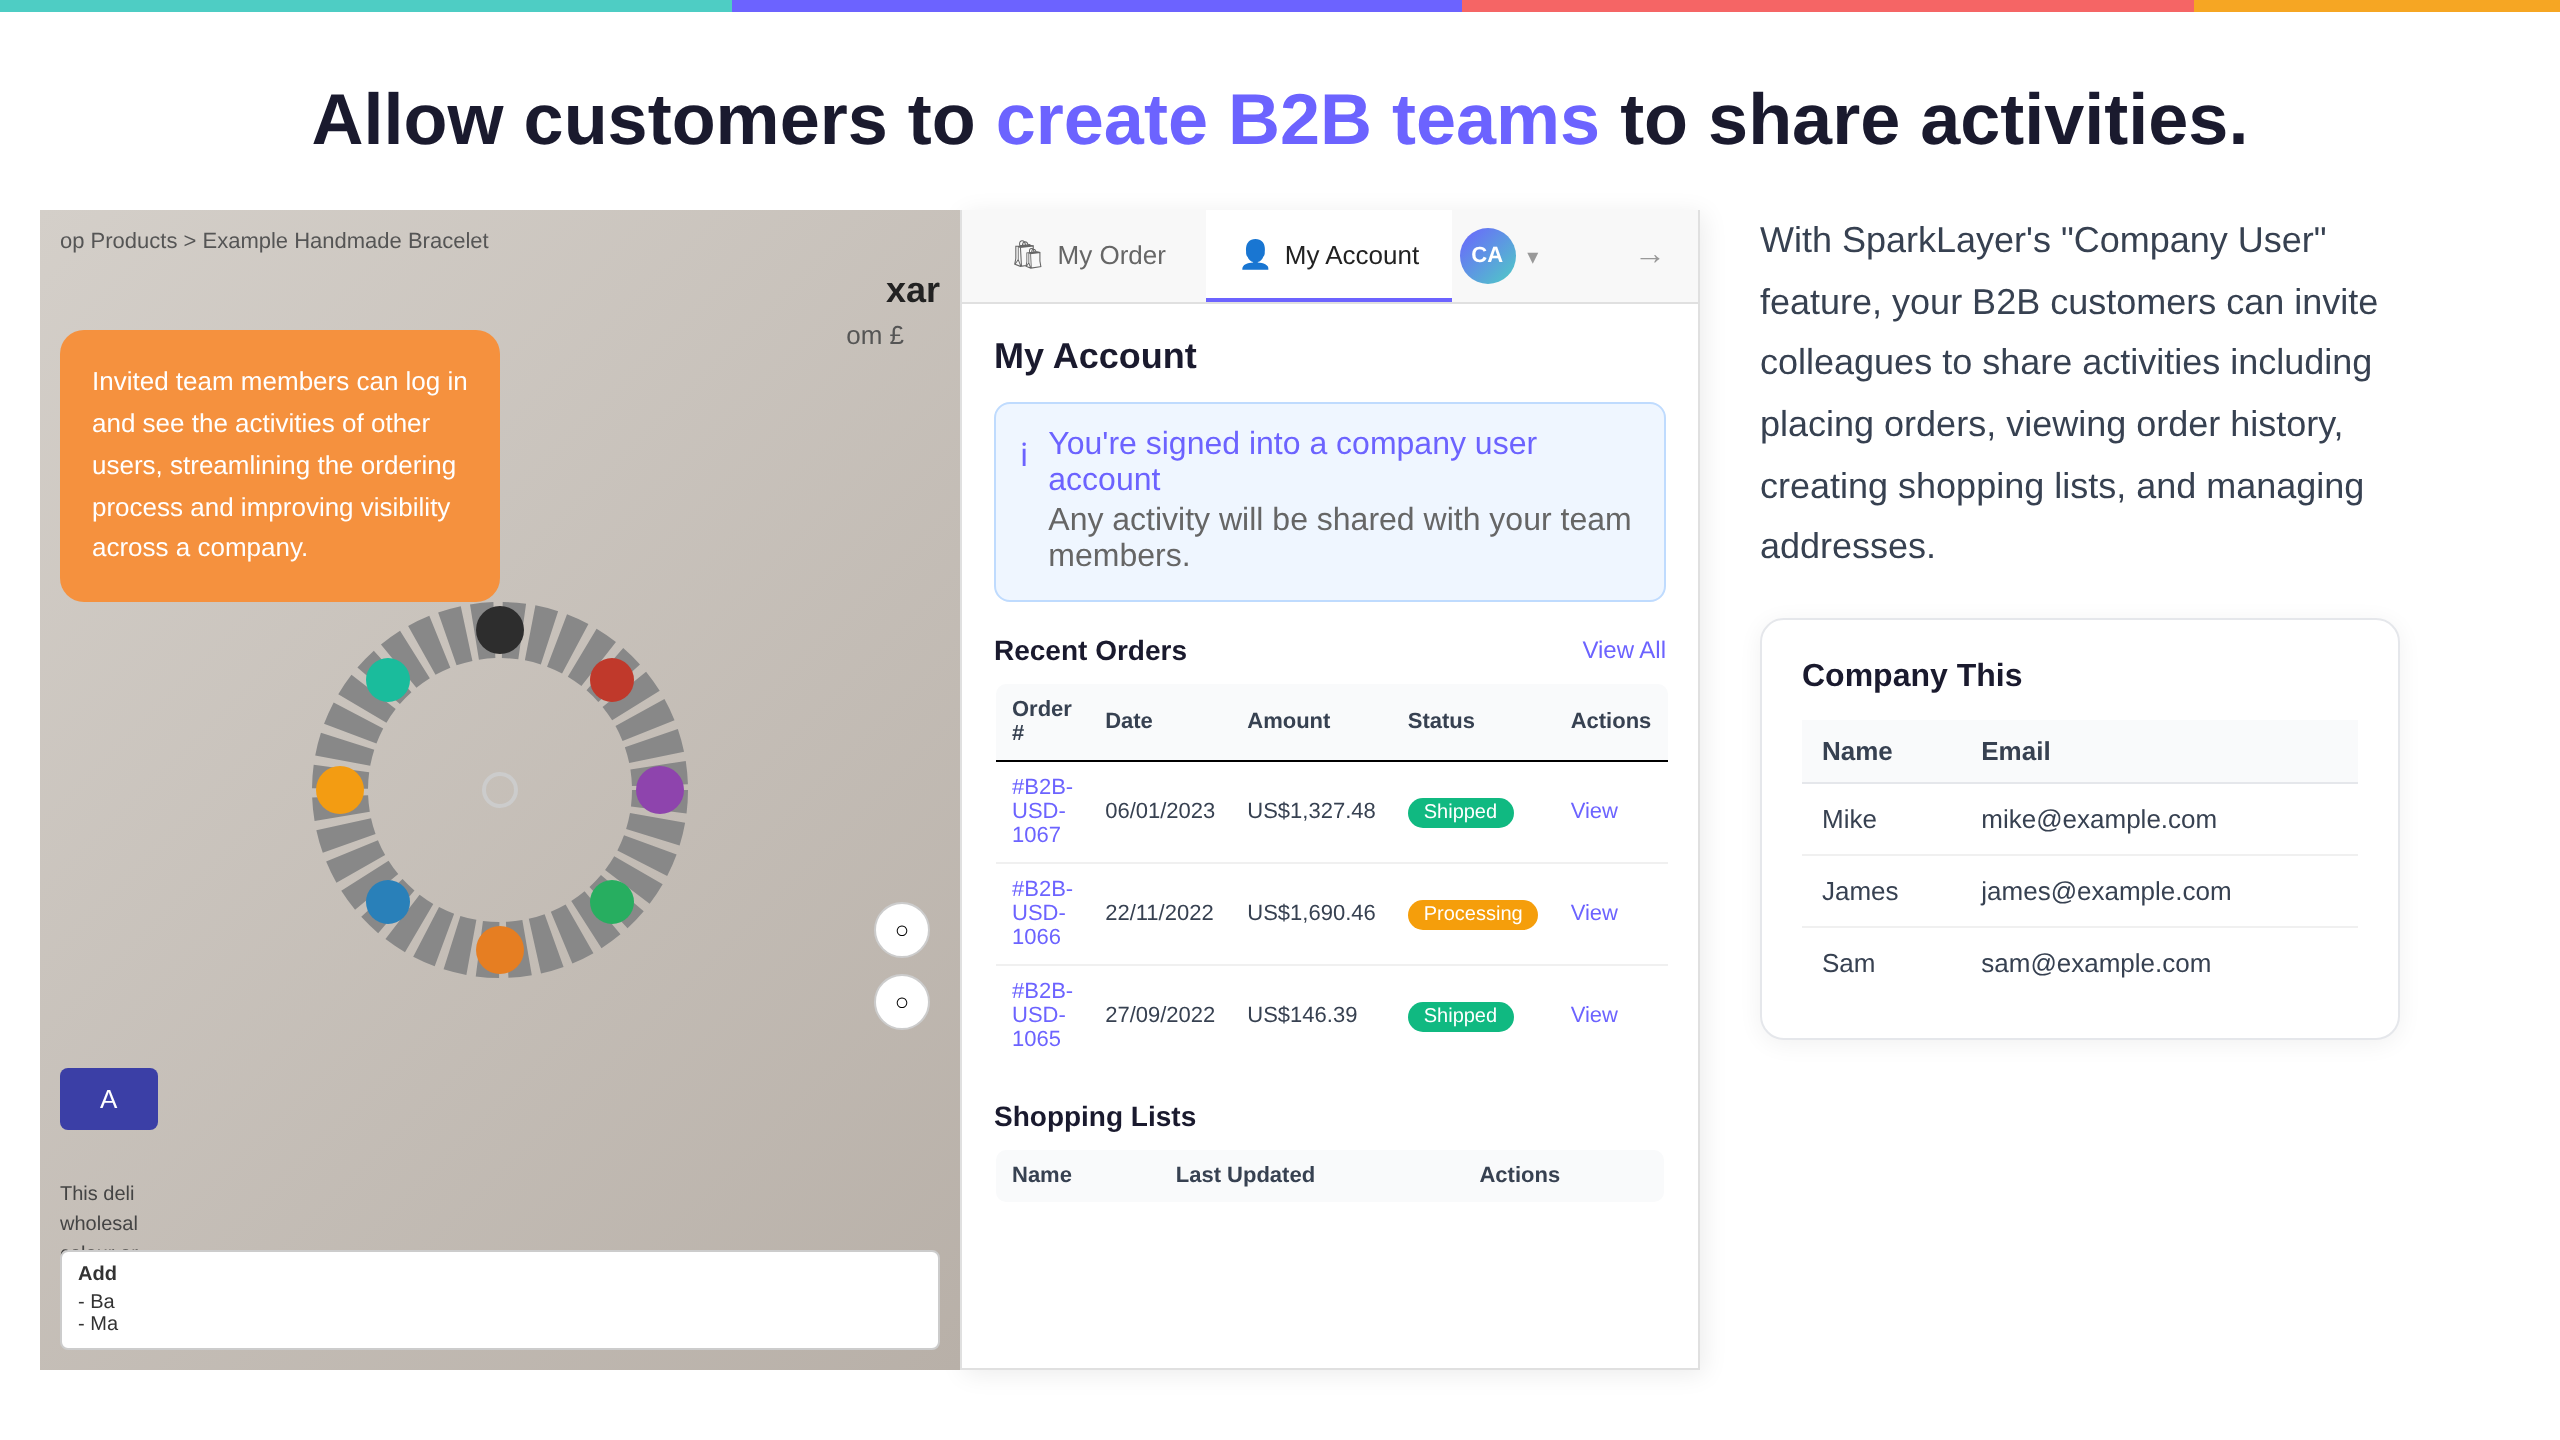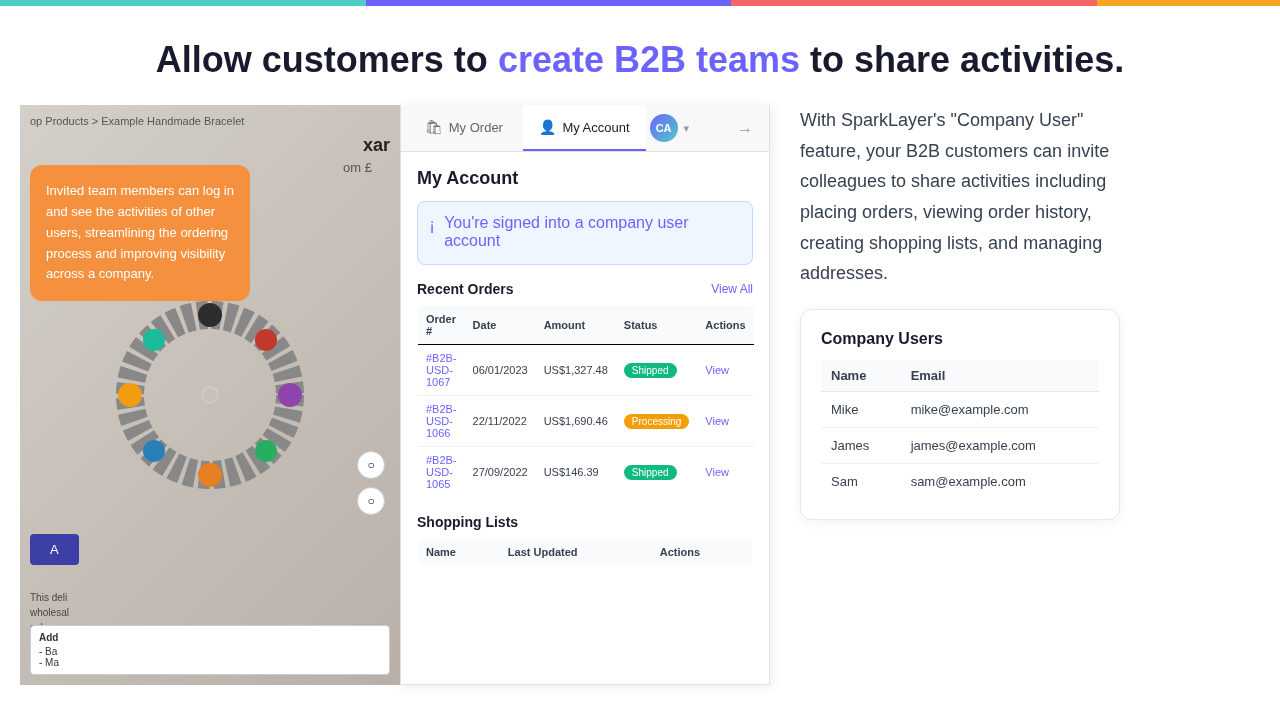--- a/index.html
+++ b/index.html
@@ -31,21 +31,21 @@
     .main-content {
       display: flex;
       flex-direction: row;
       padding: 0 20px;
       gap: 0;
       height: calc(720px - 140px);
     }
 
     
     .left-panel {
-      width: 380px;
+      width: 460px;
       position: relative;
       flex-shrink: 0;
     }
     .product-image-area {
       width: 100%;
       height: 100%;
       background: linear-gradient(135deg, #d4cfc9 0%, #b8b0a8 100%);
       display: flex;
       align-items: center;
       justify-content: center;
@@ -433,20 +433,21 @@
       <div class="tab-arrow">→</div>
     </div>
 
     <div class="account-content">
       <div class="account-title">My Account</div>
 
       <div class="info-banner">
         <div class="info-banner-icon">ℹ</div>
         <div>
           <div class="info-banner-title">You're signed into a company user account</div>
+          <div class="info-banner-subtitle">Any activity will be shared with your team members.</div>
         </div>
       </div>
 
       <div class="section-header">
         <span class="section-title">Recent Orders</span>
         <span class="view-all-link">View All</span>
       </div>
       <table class="data-table">
         <thead>
           <tr>
@@ -498,21 +499,21 @@
         </table>
       </div>
 
     </div>
   </div>
 
   <div class="right-panel">
     <p class="description-text">With SparkLayer's "Company User" feature, your B2B customers can invite colleagues to share activities including placing orders, viewing order history, creating shopping lists, and managing addresses.</p>
 
     <div class="company-card">
-      <div class="company-card-title">Company Users</div>
+      <div class="company-card-title">Company This</div>
       <table class="users-table">
         <thead>
           <tr>
             <th>Name</th>
             <th>Email</th>
           </tr>
         </thead>
         <tbody id="users-tbody">
         <tr>
     <td>Mike</td>

